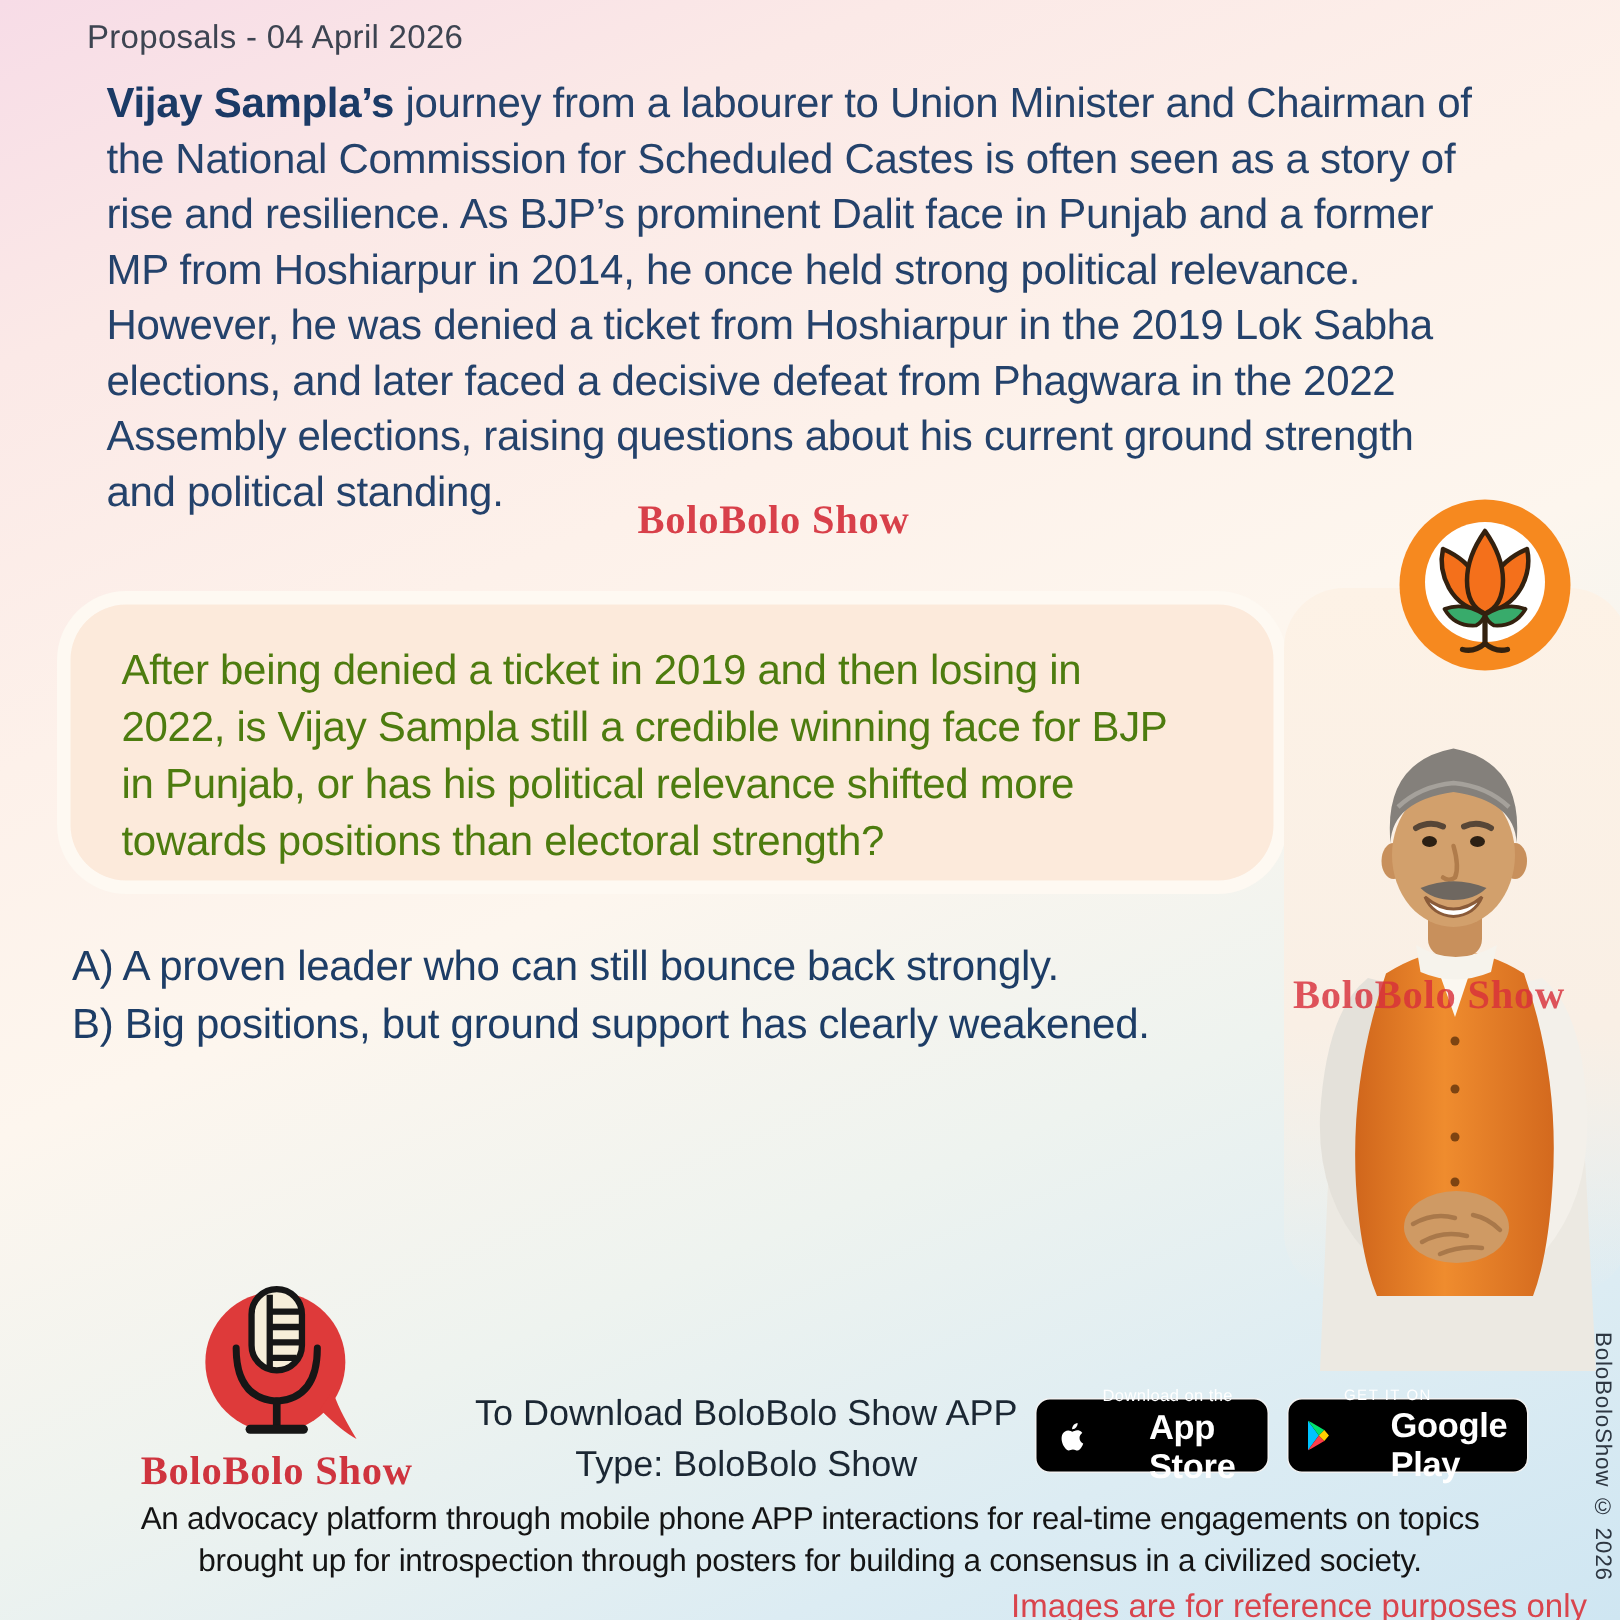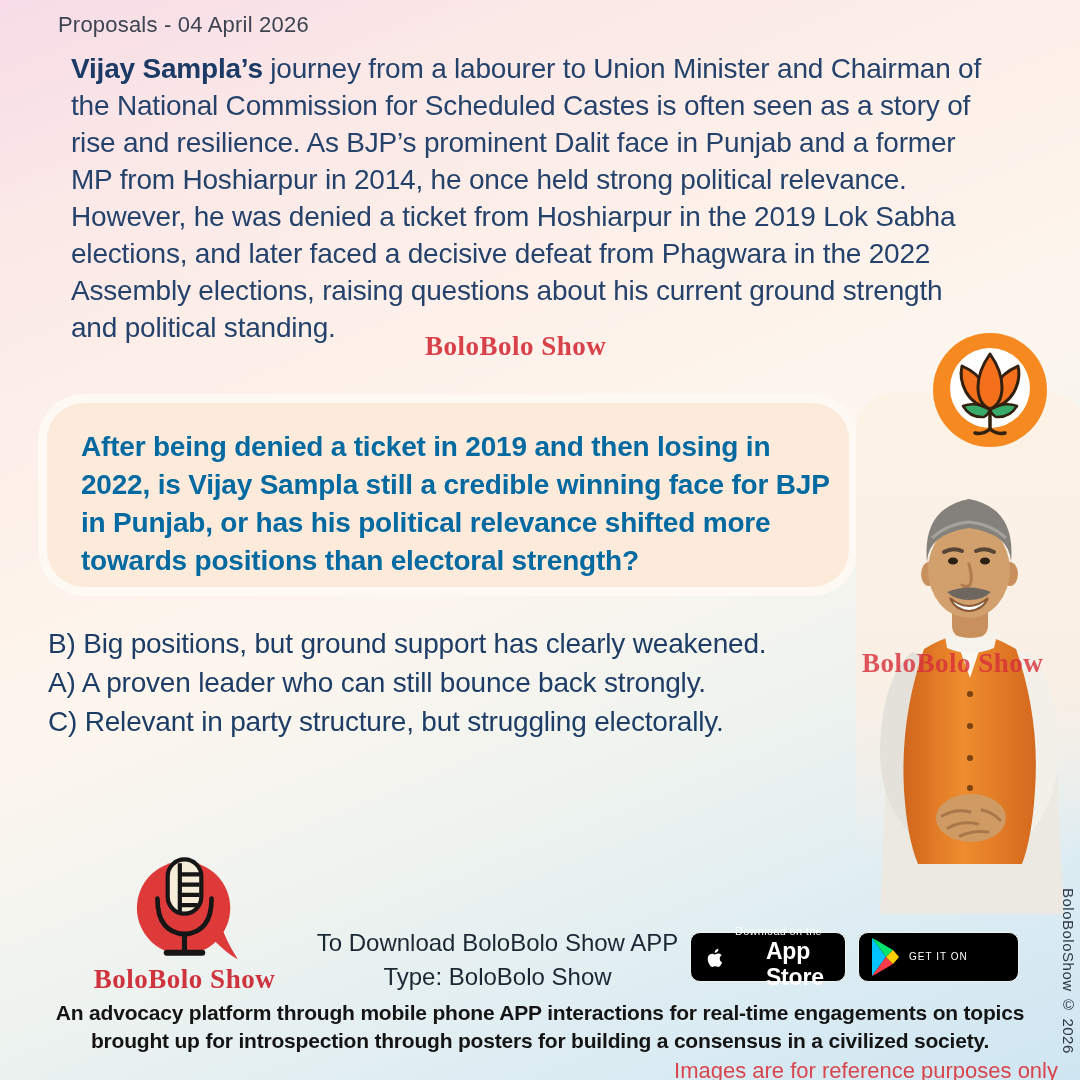--- a/index.html
+++ b/index.html
@@ -20,21 +20,21 @@
   .wordmark{ font-family:"Liberation Serif", serif; font-weight:bold; color:#d8404a; }
   .watermark-mid{ position:absolute; left:425px; top:331px; font-size:27px; letter-spacing:.5px; }
 
   .bjp-logo{ position:absolute; left:932px; top:332px; width:116px; height:116px; z-index:4; }
 
   .question-bubble{
     position:absolute; left:38px; top:394px; width:820px; height:202px;
     background:#fceadb; border:9px solid rgba(254,250,243,.95); border-radius:46px;
     padding:25px 20px 0 34px;
   }
-  .question-text{ font-size:28px; line-height:38px; font-weight:bold; color:#0369a1; letter-spacing:-.2px; }
+  .question-text{ font-size:28px; line-height:38px; font-weight:normal; color:#4d7c0f; letter-spacing:-.2px; }
 
   .options{ position:absolute; left:48px; top:624px; list-style:none; }
   .options li{ font-size:28px; line-height:39px; color:#1d3d66; letter-spacing:-.2px; }
 
   .portrait-wrap{ position:absolute; left:852px; top:390px; width:228px; height:524px; }
   .portrait-card{ position:absolute; left:4px; top:2px; width:230px; height:470px; border-radius:40px;
     background:linear-gradient(180deg,#fdf2e6 0%,#f9efe5 62%, rgba(231,238,240,0) 100%); }
   .portrait-svg{ position:absolute; left:0; top:96px; width:228px; height:428px; }
   .watermark-photo{ position:absolute; left:10px; top:258px; font-size:27px; letter-spacing:.5px; color:rgba(216,48,58,.82); z-index:5; white-space:nowrap; }
 
@@ -47,21 +47,21 @@
   .badge{ position:absolute; height:50px; background:#000; border:1px solid #f2f2f2; border-radius:10px;
     display:flex; align-items:center; padding:0 13px; gap:10px; color:#fff; cursor:pointer; }
   .badge-appstore{ left:690px; top:932px; width:156px; }
   .badge-gplay{ left:858px; top:932px; width:161px; }
   .badge .txt{ display:flex; flex-direction:column; justify-content:center; }
   .badge .small{ font-size:11px; line-height:13px; letter-spacing:.3px; }
   .badge .small-caps{ font-size:10px; line-height:12px; letter-spacing:1px; }
   .badge .big{ font-size:23px; line-height:26px; font-weight:600; letter-spacing:-.2px;margin-left:31px; }
 
   .advocacy{ position:absolute; left:20px; top:999px; width:1040px; text-align:center;
-    font-size:21px; line-height:28px; font-weight:bold; color:#141414; letter-spacing:-.2px; }
+    font-size:21px; line-height:28px; font-weight:normal; color:#141414; letter-spacing:-.2px; }
 
   .ref-note{ position:absolute; right:22px; top:1058px; font-size:22px; color:#d9454d; }
 
   .copyright-vert{ position:absolute; right:3px; top:888px; height:178px; writing-mode:vertical-rl;
     font-size:15px; color:#2e3742; letter-spacing:.5px; }
 </style>
 </head>
 <body>
 
 <div class="poster">
@@ -94,23 +94,22 @@
   </div>
 
   <div class="question-bubble">
     <div class="question-text pre">After being denied a ticket in 2019 and then losing in
 2022, is Vijay Sampla still a credible winning face for BJP
 in Punjab, or has his political relevance shifted more
 towards positions than electoral strength?</div>
   </div>
 
   <ul class="options">
+    <li>A) A proven leader who can still bounce back strongly.</li>
     <li>B) Big positions, but ground support has clearly weakened.</li>
-    <li>A) A proven leader who can still bounce back strongly.</li>
-    <li>C) Relevant in party structure, but struggling electorally.</li>
   </ul>
 
   <div class="portrait-wrap">
     <div class="portrait-card"></div>
     <svg class="portrait-svg" viewBox="0 0 228 428">
       <defs>
         <linearGradient id="vestg" x1="0" y1="0" x2="1" y2="0">
           <stop offset="0" stop-color="#d0661c"></stop>
           <stop offset="0.45" stop-color="#ef8c2e"></stop>
           <stop offset="1" stop-color="#d3691e"></stop>
@@ -193,20 +192,21 @@
 
   <div class="badge badge-gplay">
     <svg width="27" height="38" viewBox="0 0 27 38">
       <polygon points="0,0 0,38 14,19" fill="#00c3ff"></polygon>
       <polygon points="0,0 14,19 21,12 4,2" fill="#00e36d"></polygon>
       <polygon points="0,38 14,19 21,26 4,36" fill="#ff3d4a"></polygon>
       <polygon points="14,19 21,12 27,19 21,26" fill="#ffcf00"></polygon>
     </svg>
     <div class="txt">
       <span class="small-caps">GET IT ON</span>
+      <span class="big">Google Play</span>
     </div>
   </div>
 
   <div class="advocacy pre">An advocacy platform through mobile phone APP interactions for real-time engagements on topics
 brought up for introspection through posters for building a consensus in a civilized society.</div>
 
   <div class="ref-note">Images are for reference purposes only</div>
 
   <div class="copyright-vert">BoloBoloShow © 2026</div>
 

